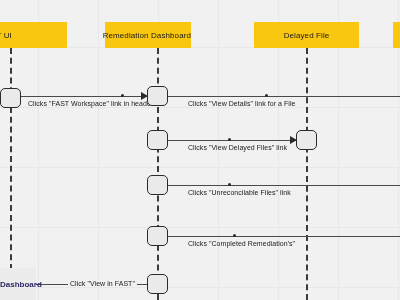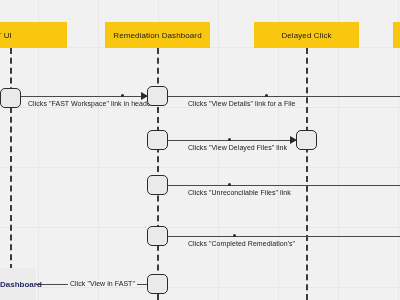--- a/index.html
+++ b/index.html
@@ -133,26 +133,26 @@
 <body>
 
 <div id="canvas">
 
   <div class="grid"></div>
 
   <div class="participant clipped-left" style="left:-38px; top:22px; width:105px;">
     <span class="participant-label">FAST UI</span>
   </div>
 
-  <div class="participant" style="left:105px; top:22px; width:105px;">
+  <div class="participant" style="left:105px; top:22px; width:86px;justify-content:flex-end;">
     <span class="participant-label">Remediation Dashboard</span>
   </div>
 
   <div class="participant" style="left:254px; top:22px; width:105px;">
-    <span class="participant-label">Delayed Click</span>
+    <span class="participant-label">Delayed File</span>
   </div>
 
   <div class="participant" style="left:393px; top:22px; width:105px;">
     <span class="participant-label"></span>
   </div>
 
   <div class="lifeline" style="left:10px;  height:222px;"></div>
   <div class="lifeline" style="left:157px; height:252px;"></div>
   <div class="lifeline" style="left:306px; height:252px;"></div>
 

